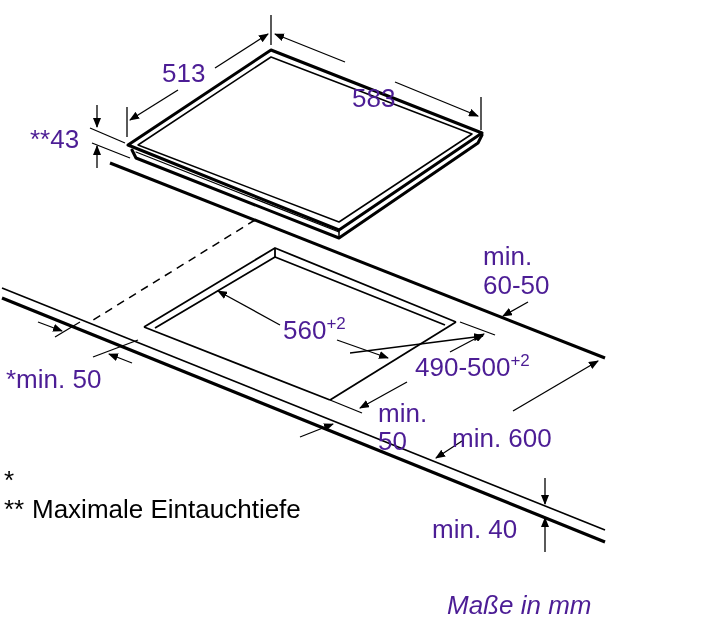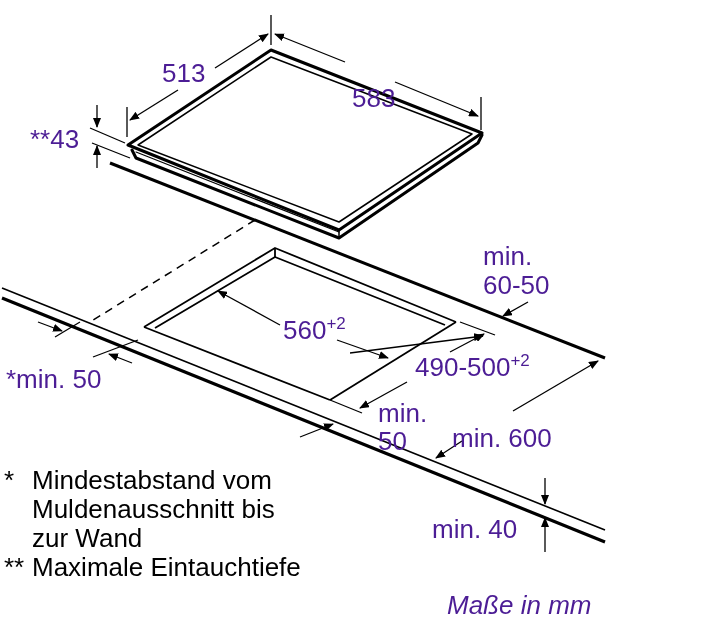--- a/index.html
+++ b/index.html
@@ -114,25 +114,20 @@
 
 <div class="lbl" style="left:378px;top:400px;">min.</div>
 <div class="lbl" style="left:378px;top:428px;">50</div>
 
 <div class="lbl" style="left:452px;top:417px;margin-top:8px;">min. 600</div>
 <div class="lbl" style="left:432px;top:516px;">min. 40</div>
 
 <div class="legend">
   <div class="row">
     <span class="mark">*</span>
-    <div>
-      <div>Mindestabstand vom</div>
-      <div>Muldenausschnitt bis</div>
-      <div>zur Wand</div>
-    </div>
   </div>
   <div class="row">
     <span class="mark">**</span>
     <div>Maximale Eintauchtiefe</div>
   </div>
 </div>
 
 <div class="lbl" style="left:447px;top:592px;font-style:italic;">Maße in mm</div>
 
 </body></html>

